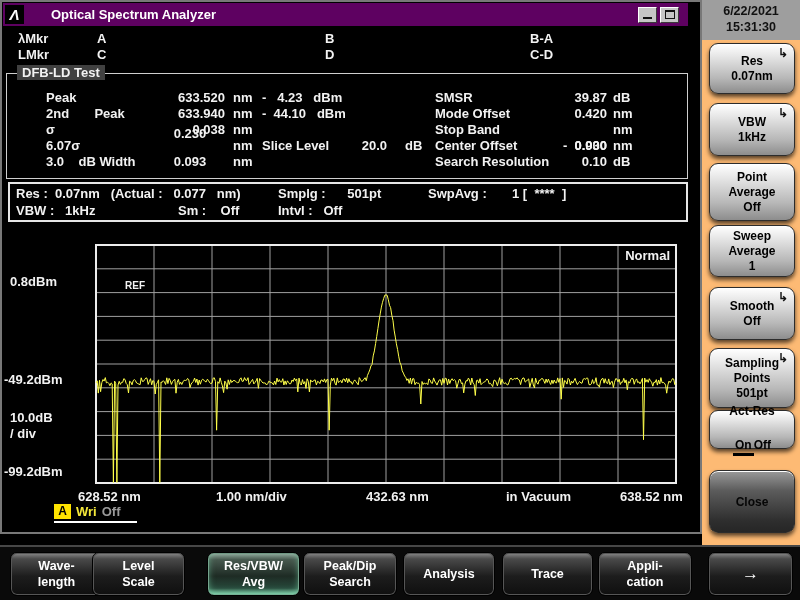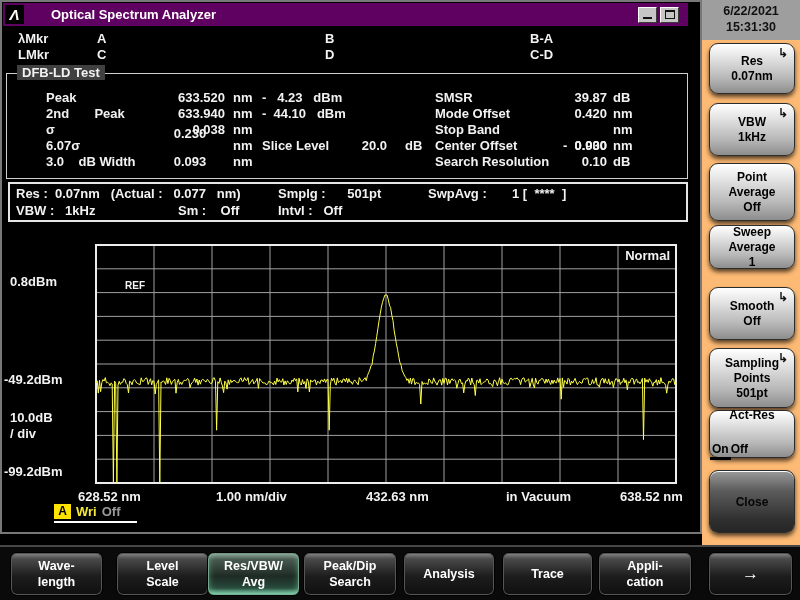--- a/index.html
+++ b/index.html
@@ -41,21 +41,21 @@
   .clock{position:absolute;left:0;top:0;width:98px;height:40px;background:#9e9e9e;color:#111;
     font-weight:bold;font-size:12.5px;text-align:center;padding-top:3px;box-sizing:border-box;line-height:16px;}
   .sbtn{position:absolute;left:7px;width:86px;border-radius:9px;border:1px solid #2c2c2c;
     background:linear-gradient(180deg,#ffffff 0%,#e9e9e9 22%,#b7b7b7 70%,#8d8d8d 100%);
     box-shadow:0 3px 4px rgba(0,0,0,.65), inset 0 1px 0 #fff;
     color:#000;font-weight:bold;font-size:12px;display:flex;flex-direction:column;
     align-items:center;justify-content:center;gap:1px;line-height:14px;box-sizing:border-box;}
   .sbtn.dark{background:linear-gradient(180deg,#9a9a9a 0%,#5c5c5c 32%,#2e2e2e 82%,#262626 100%);
     color:#060606;}
   .subarrow{position:absolute;top:2px;right:6px;font-size:12px;color:#111;font-weight:bold;}
-  .onoff-row{display:flex;width:100%;justify-content:flex-start;margin-top:19px;}
+  .onoff-row{display:flex;width:100%;justify-content:center;margin-top:19px;}
   .onoff-on{border-bottom:3px solid #000;padding:0 2px 1px 2px;}
   
   .bbar{position:absolute;left:0;top:545px;width:800px;height:55px;background:#0a0a0a;
     border-top:2px solid #474747;box-sizing:border-box;}
   .fbtn{position:absolute;top:5px;height:44px;border-radius:7px;border:1px solid #000;
     background:linear-gradient(180deg,#8a8a8a 0%,#4a4a4a 14%,#1d1d1d 55%,#0f0f0f 100%);
     box-shadow:inset 0 0 0 1px #565656;
     color:#fff;font-weight:bold;font-size:12.5px;display:flex;flex-direction:column;
     align-items:center;justify-content:center;line-height:16px;box-sizing:border-box;}
   .fbtn.sel{background:linear-gradient(180deg,#95a99e 0%,#47594f 16%,#1e2b24 55%,#27493b 84%,#82c6a6 100%);
@@ -199,54 +199,54 @@
     <div class="sbtn" style="top:103px;height:53px">
       <span class="subarrow">↳</span>
       <span>VBW</span>
       <span>1kHz</span>
     </div>
     <div class="sbtn" style="top:163px;height:58px">
       <span>Point</span>
       <span>Average</span>
       <span>Off</span>
     </div>
-    <div class="sbtn" style="top:225px;height:44px">
+    <div class="sbtn" style="top:225px;height:52px">
       <span>Sweep</span>
       <span>Average</span>
       <span>1</span>
     </div>
     <div class="sbtn" style="top:287px;height:53px">
       <span class="subarrow">↳</span>
       <span>Smooth</span>
       <span>Off</span>
     </div>
     <div class="sbtn" style="top:348px;height:60px">
       <span class="subarrow">↳</span>
       <span>Sampling</span>
       <span>Points</span>
       <span>501pt</span>
     </div>
-    <div class="sbtn" style="top:410px;height:48px">
+    <div class="sbtn" style="top:410px;height:39px">
       <span>Act-Res</span>
       <div class="onoff-row">
         <span class="onoff-on">On</span>
         <span>Off</span>
       </div>
     </div>
     <div class="sbtn dark" style="top:470px;height:63px">
       <span>Close</span>
     </div>
   </div>
 
   <div class="bbar">
     <div class="fbtn" style="left:10px;width:93px">
       <span>Wave-</span>
       <span>length</span>
     </div>
-    <div class="fbtn" style="left:116px;width:93px">
+    <div class="fbtn" style="left:92px;width:93px">
       <span>Level</span>
       <span>Scale</span>
     </div>
     <div class="fbtn sel" style="left:207px;width:93px">
       <span>Res/VBW/</span>
       <span>Avg</span>
     </div>
     <div class="fbtn" style="left:303px;width:94px">
       <span>Peak/Dip</span>
       <span>Search</span>

